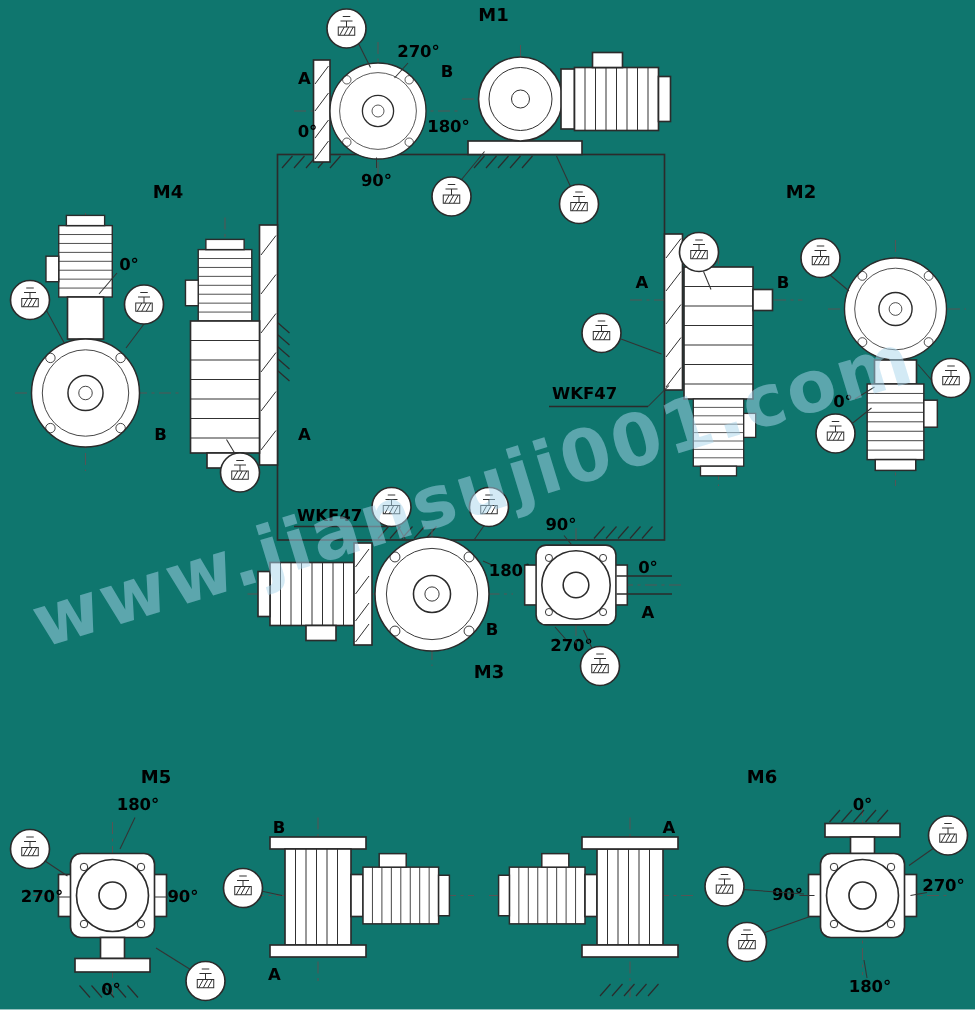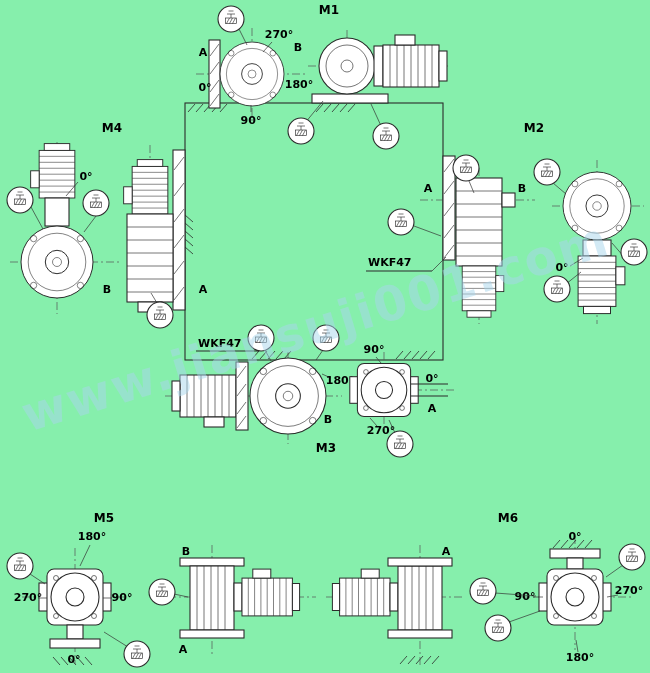--- a/index.html
+++ b/index.html
@@ -1,16 +1,16 @@
 <!DOCTYPE html>
 <html><head>
 <meta charset="utf-8">
 <style>
   html,body{margin:0;padding:0;background:#fff;}
-  .page{position:relative;width:650px;height:673px;background:#86efac;overflow:hidden;
+  .page{position:relative;width:650px;height:673px;background:#0f766e;overflow:hidden;
         font-family:"DejaVu Sans",sans-serif;}
   svg{position:absolute;left:0;top:0;}
   .ln{fill:none;stroke:#2b2b2b;stroke-width:1.1;}
   .fw{fill:#ffffff;stroke:#2b2b2b;stroke-width:1.1;}
   .tn{stroke-width:0.65;}
   .dash{fill:none;stroke:#555;stroke-width:0.7;stroke-dasharray:8 3 2 3;}
   .ldr{fill:none;stroke:#333;stroke-width:0.7;}
   .hat line{stroke:#2b2b2b;stroke-width:0.8;}
   .lbl{font:700 11px "DejaVu Sans",sans-serif;fill:#000;text-anchor:middle;}
   .pos{font:700 12px "DejaVu Sans",sans-serif;fill:#000;text-anchor:middle;}

